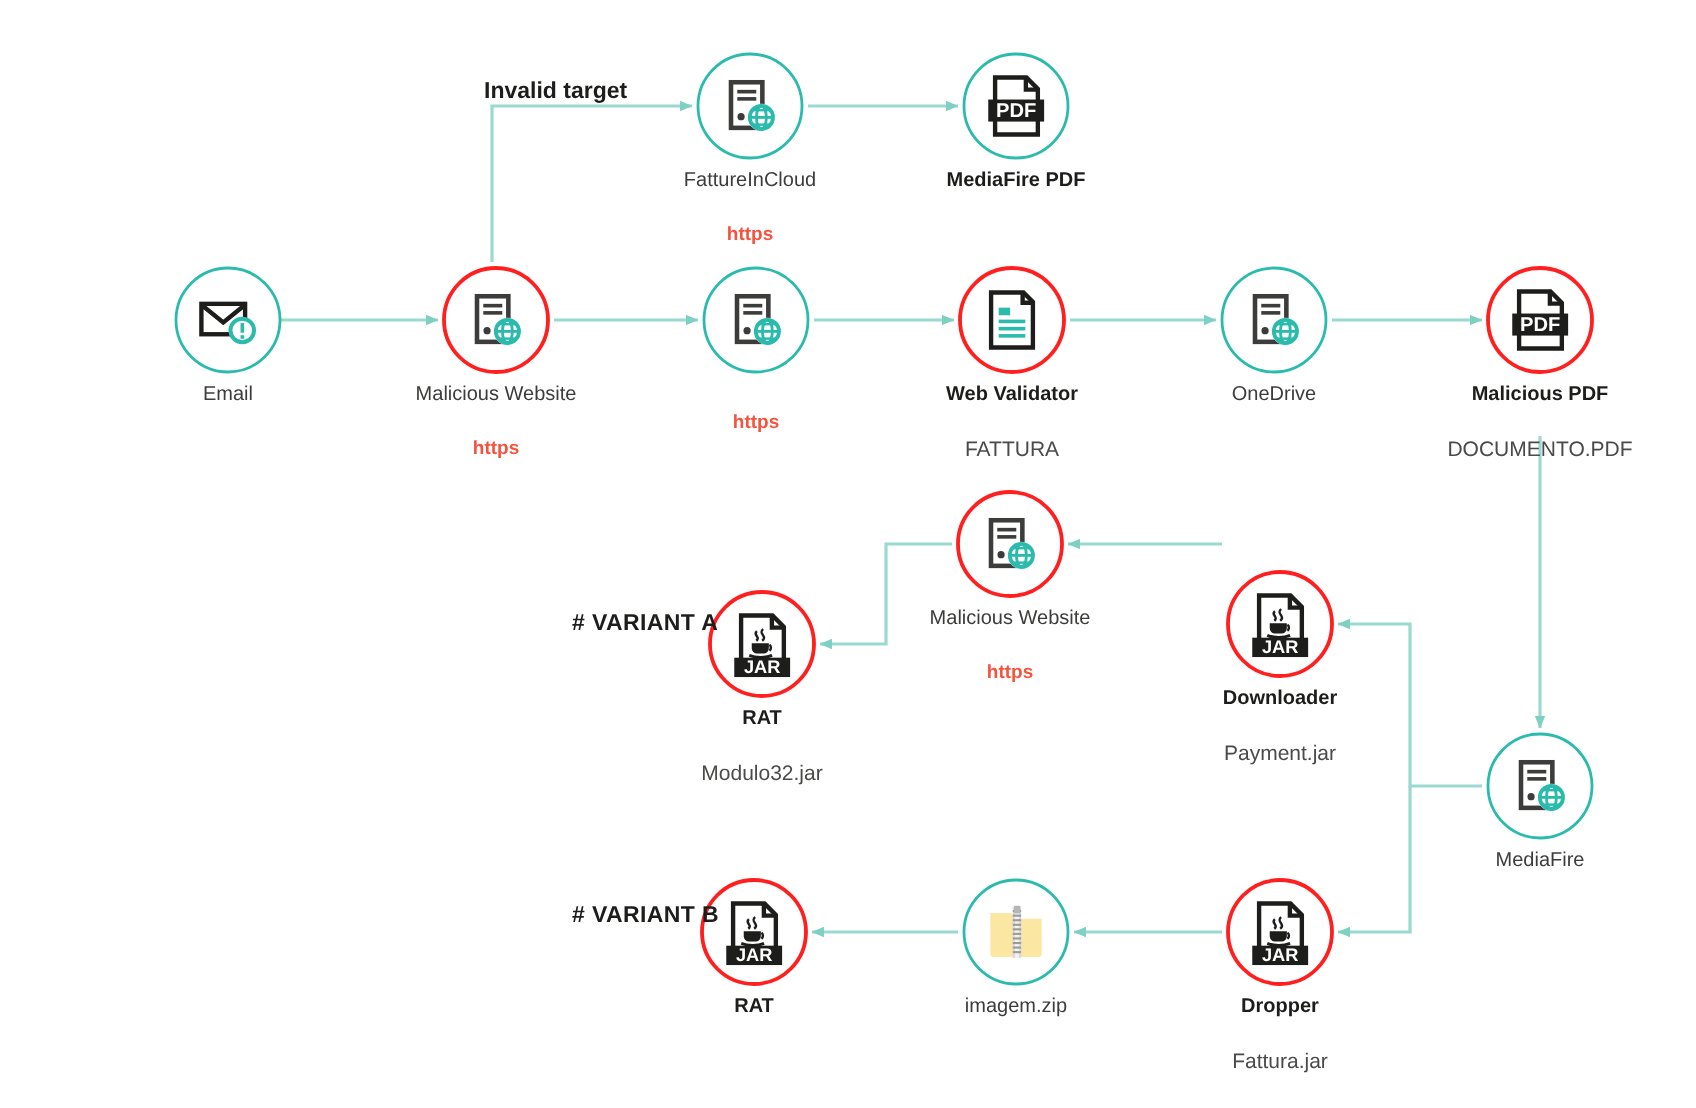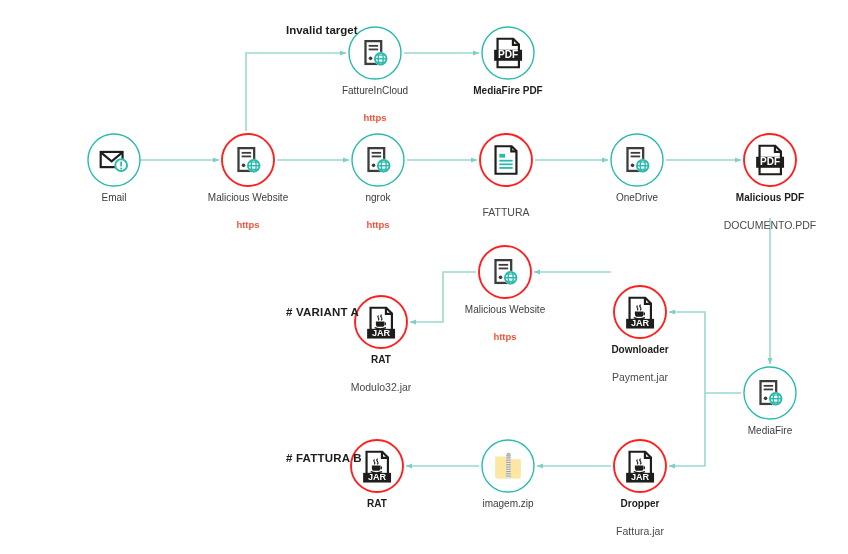--- a/index.html
+++ b/index.html
@@ -226,24 +226,24 @@
 
   <div id="labels-layer">
       <div class="node-label" style="left: 24px; top: 192px; width: 180px;">
         <div class="lbl-title">Email</div>
       </div>
       <div class="node-label" style="left: 158px; top: 192px; width: 180px;">
         <div class="lbl-title">Malicious Website</div>
         <div class="lbl-sub https">https</div>
       </div>
       <div class="node-label" style="left: 288px; top: 192px; width: 180px;">
-        <div class="lbl-title">ngrok</div>
         <div class="lbl-sub https">https</div>
       </div>
       <div class="node-label" style="left: 416px; top: 192px; width: 180px;">
+        <div class="lbl-title bold">Web Validator</div>
         <div class="lbl-sub">FATTURA</div>
       </div>
       <div class="node-label" style="left: 547px; top: 192px; width: 180px;">
         <div class="lbl-title">OneDrive</div>
       </div>
       <div class="node-label" style="left: 680px; top: 192px; width: 180px;">
         <div class="lbl-title bold">Malicious PDF</div>
         <div class="lbl-sub">DOCUMENTO.PDF</div>
       </div>
       <div class="node-label" style="left: 285px; top: 85px; width: 180px;">
@@ -272,16 +272,16 @@
         <div class="lbl-title bold">RAT</div>
       </div>
       <div class="node-label" style="left: 418px; top: 498px; width: 180px;">
         <div class="lbl-title">imagem.zip</div>
       </div>
       <div class="node-label" style="left: 550px; top: 498px; width: 180px;">
         <div class="lbl-title bold">Dropper</div>
         <div class="lbl-sub">Fattura.jar</div>
       </div>
       <div class="variant-tag" style="left: 268px; top: 306px;"># VARIANT A</div>
-      <div class="variant-tag" style="left: 268px; top: 452px;"># FATTURA B</div>
-      <div class="edge-label" style="left: 242px; top: 24px; margin-left: 44px;">Invalid target</div>
+      <div class="variant-tag" style="left: 268px; top: 452px;"># VARIANT B</div>
+      <div class="edge-label" style="left: 242px; top: 40px;">Invalid target</div>
     </div>
 </div>
 
 </body></html>

